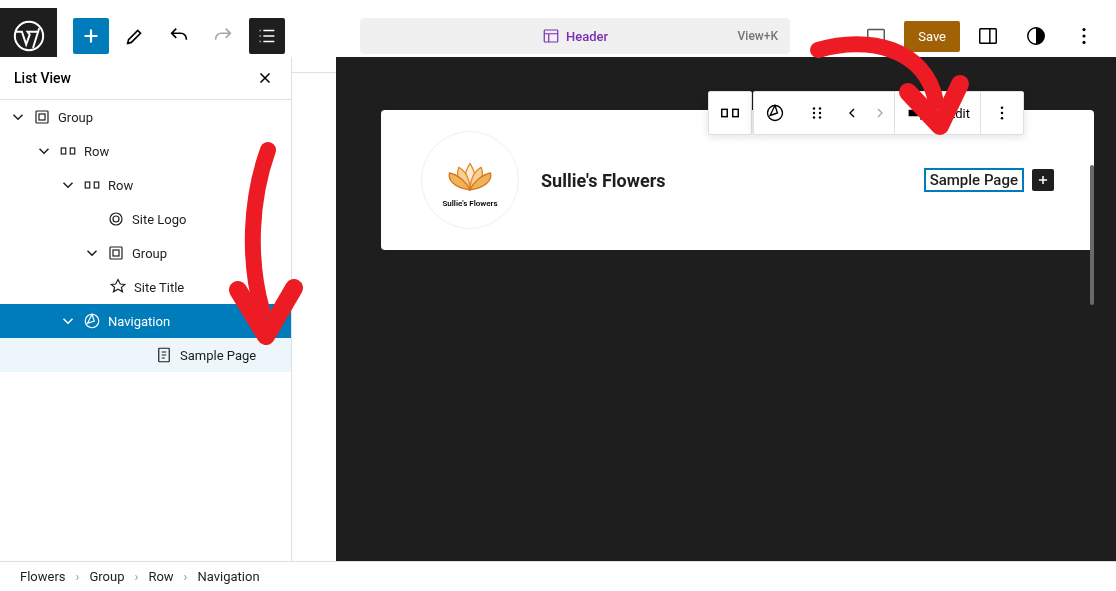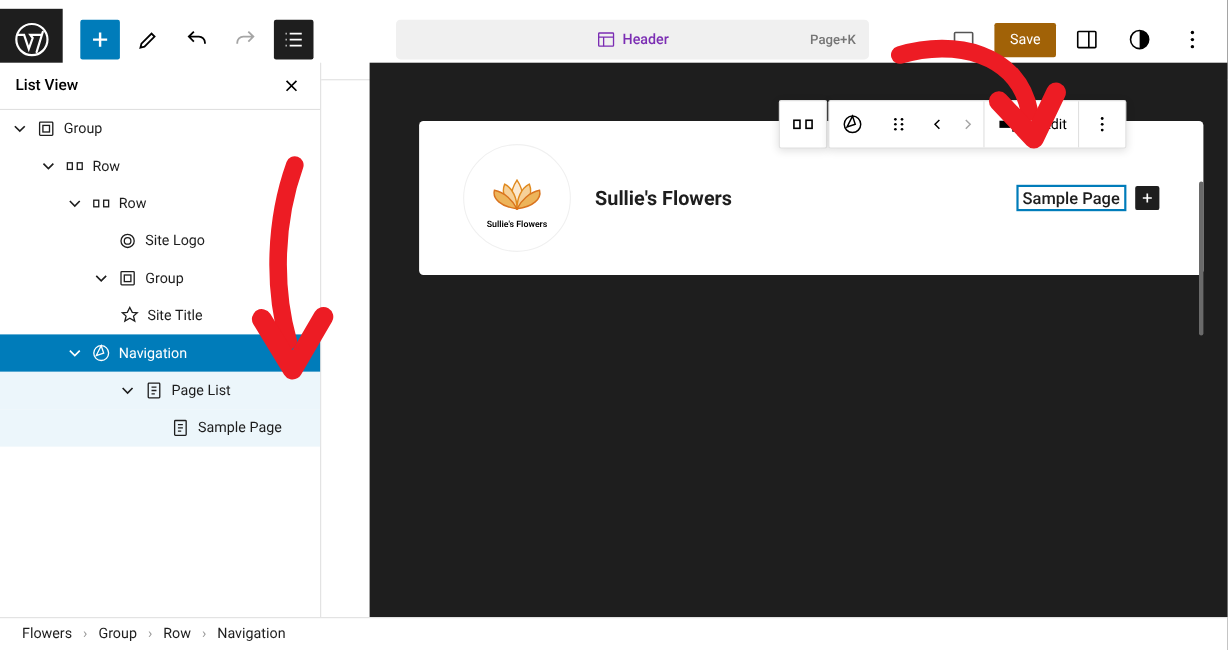--- a/index.html
+++ b/index.html
@@ -91,21 +91,21 @@
           <path d="M8 6h12M4 6h1M8 12h12M4 12h1M8 18h12M4 18h1"></path>
         </svg>
       </button>
   </div>
   <div class="header-pill">
     <svg viewBox="0 0 24 24" fill="none" stroke="currentColor" stroke-width="1.6">
         <rect x="3" y="4" width="18" height="16" rx="1"></rect>
         <path d="M3 9h18M9 9v11"></path>
       </svg>
     <span>Header</span>
-    <span class="shortcut">Page+K</span>
+    <span class="shortcut">View+K</span>
   </div>
   <div class="right-tools">
     <button class="tool-btn" style="color:#555">
         <svg viewBox="0 0 24 24" fill="none" stroke="currentColor" stroke-width="1.6">
           <rect x="3" y="5" width="18" height="12" rx="1"></rect>
           <path d="M9 20h6"></path>
         </svg>
       </button>
     <button class="save-btn">Save</button>
     <button class="tool-btn">
@@ -228,34 +228,20 @@
           </svg>
         </span>
       <span>Navigation</span>
       <span class="more">
           <svg viewBox="0 0 24 24" width="18" height="18" fill="currentColor">
             <circle cx="12" cy="5" r="1.6"></circle>
             <circle cx="12" cy="12" r="1.6"></circle>
             <circle cx="12" cy="19" r="1.6"></circle>
           </svg>
         </span>
-    </div>
-    <div class="node pad5 navchild">
-      <span class="chev">
-          <svg viewBox="0 0 24 24" fill="none" stroke="currentColor" stroke-width="2">
-            <path d="M6 9l6 6 6-6"></path>
-          </svg>
-        </span>
-      <span class="ico">
-          <svg viewBox="0 0 24 24" fill="none" stroke="currentColor" stroke-width="1.6">
-            <rect x="5" y="3" width="14" height="18" rx="1"></rect>
-            <path d="M9 8h6M9 12h6M9 16h4"></path>
-          </svg>
-        </span>
-      <span>Page List</span>
     </div>
     <div class="node pad6 navchild">
       <span class="chev"></span>
       <span class="ico">
           <svg viewBox="0 0 24 24" fill="none" stroke="currentColor" stroke-width="1.6">
             <rect x="5" y="3" width="14" height="18" rx="1"></rect>
             <path d="M9 8h6M9 12h6M9 16h4"></path>
           </svg>
         </span>
       <span>Sample Page</span>

